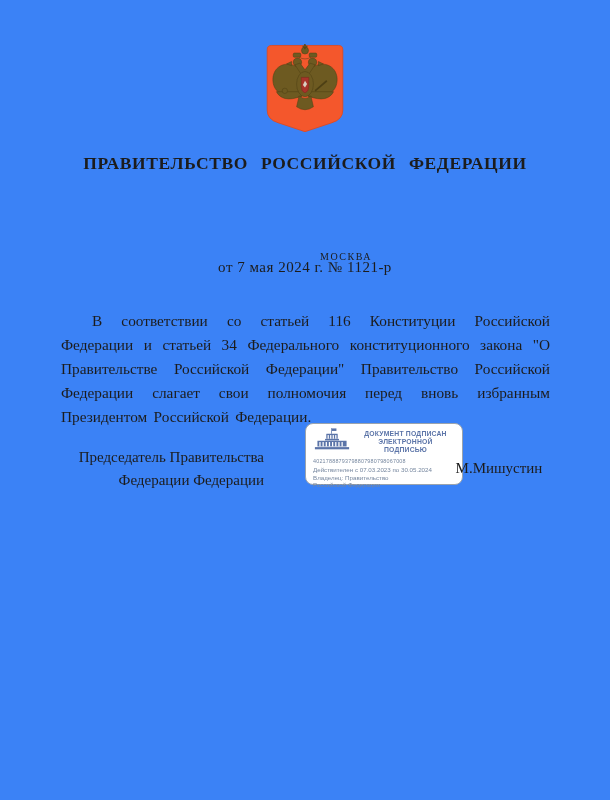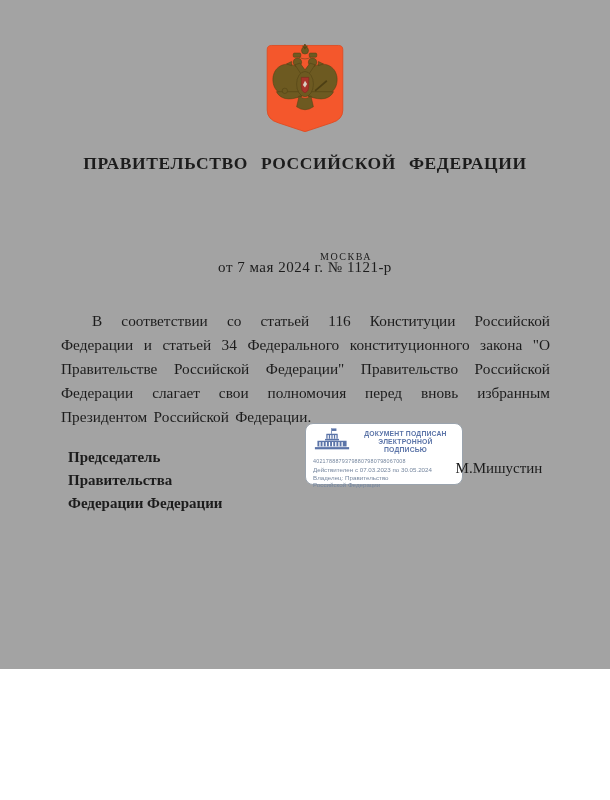--- a/index.html
+++ b/index.html
@@ -6,21 +6,21 @@
     --shield:#f4572c;
     --eagle:#6d5a21;
     --eagle-dark:#4d3f14;
     --rider-shield:#a8332a;
     --stamp-blue:#5b74a8;
     --stamp-gray:#76879f;
     --ink:#1c1c1c;
   }
   html,body{margin:0;padding:0;background:#ffffff;}
   .page{
-    position:relative;width:610px;height:669px;background:#a3a3a3;overflow:hidden;
+    position:relative;width:610px;height:800px;background:#3b82f6;overflow:hidden;
     font-family:"Liberation Serif", serif;color:var(--ink);
   }
   .coat{
     position:absolute;left:50%;top:42px;transform:translateX(-50%);
     width:84px;height:96px;
   }
   .issuer{
     position:absolute;left:0;top:153px;width:610px;text-align:center;
     font-size:17.5px;font-weight:bold;letter-spacing:0.6px;word-spacing:8px;
   }
@@ -35,22 +35,22 @@
   .city{
     position:absolute;left:0;top:251px;width:610px;text-align:center;
     font-size:10px;letter-spacing:1.5px;margin-left:41px;
   }
   .body-par{
     position:absolute;left:61px;top:309px;width:489px;
     font-size:15.3px;line-height:24px;text-align:justify;text-align-last:left;
     text-indent:31px;word-spacing:2.5px;margin:0;
   }
   .sig-position{
-    position:absolute;left:68px;top:446px;width:196px;text-align:left;
-    font-size:15px;line-height:23px;font-weight:bold;
+    position:absolute;left:68px;top:446px;width:196px;text-align:right;
+    font-size:15px;line-height:23px;
   }
   .sig-name{
     position:absolute;left:450px;top:460px;width:98px;text-align:center;
     font-size:15px;
   }
   .stamp{
     position:absolute;left:305px;top:423px;width:158px;height:62px;
     box-sizing:border-box;border:1.2px solid #9aa3ad;border-radius:8px;
     background:#fff;font-family:"Liberation Sans", sans-serif;
     padding:4px 7px 3px 7px;

